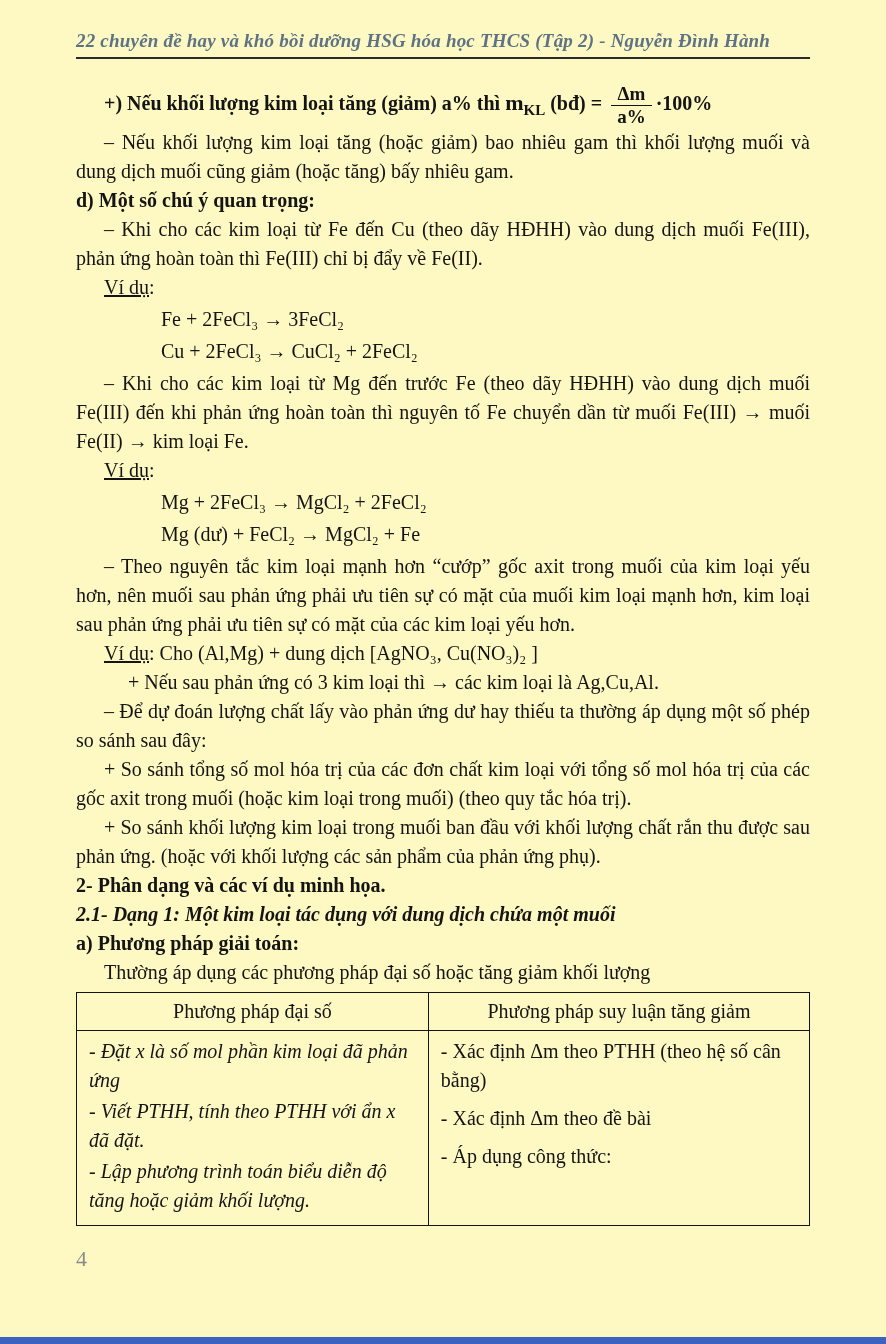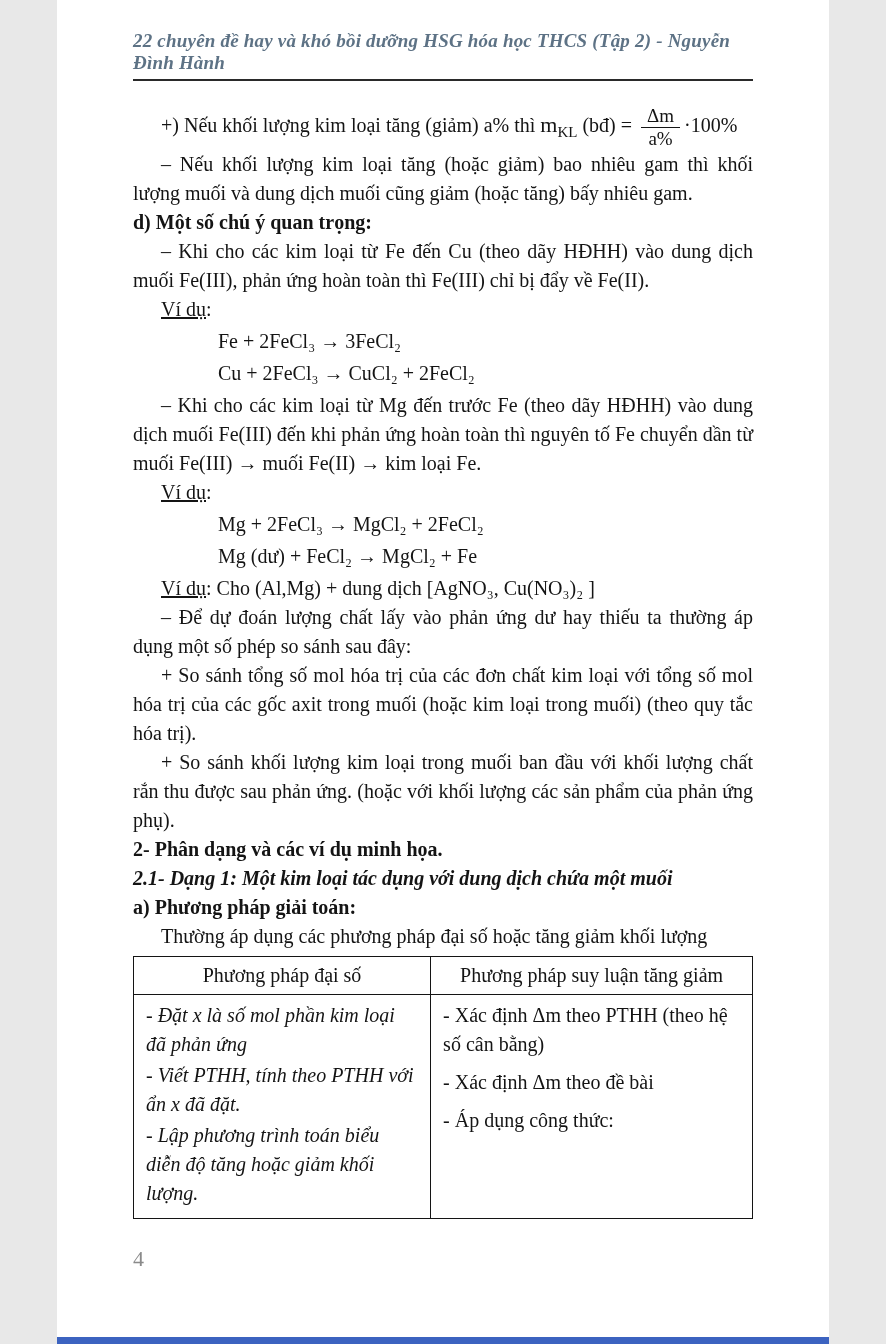--- a/index.html
+++ b/index.html
@@ -2,24 +2,24 @@
 <html lang="vi"><head>
 <meta charset="utf-8">
 <style>
   html, body {
     margin: 0;
     padding: 0;
     background: #e8e8e8;
   }
   .page {
     position: relative;
-    width: 772px;
+    width: 886px;
     height: 1344px;
     margin: 0 auto;
-    background: #ffffff;
+    background: #fef9c3;
     font-family: "Liberation Serif", "DejaVu Serif", serif;
     color: #141414;
     overflow: hidden;
   }
   
   .page-header {
     margin: 30px 76px 0 76px;
     padding-bottom: 5px;
     border-bottom: 2px solid #2a2a2a;
   }
@@ -42,21 +42,21 @@
   .indent2 { text-indent: 52px; }
   .bold { font-weight: bold; }
   .bolditalic { font-weight: bold; font-style: italic; }
   .u { text-decoration: underline; }
   .equation {
     margin: 3px 0 3px 85px;
     text-align: left;
     text-indent: 0;
   }
   
-  .formula-line { text-indent: 28px; }
+  .formula-line { text-indent: 28px; font-weight: bold; }
   .formula {
     white-space: nowrap;
   }
   .formula .mvar { font-size: 22px; }
   .formula sub { font-size: 15px; }
   .frac {
     display: inline-block;
     vertical-align: middle;
     text-align: center;
     margin: 0 4px;
@@ -138,23 +138,25 @@
     <p class="para equation">Fe + 2FeCl₃ → 3FeCl₂</p>
     <p class="para equation">Cu + 2FeCl₃ → CuCl₂ + 2FeCl₂</p>
 
     <p class="para indent">– Khi cho các kim loại từ Mg đến trước Fe (theo dãy HĐHH) vào dung dịch muối Fe(III) đến khi phản ứng hoàn toàn thì nguyên tố Fe chuyển dần từ muối Fe(III) → muối Fe(II) → kim loại Fe.</p>
 
     <p class="para indent"><span class="u">Ví dụ</span><span>:</span></p>
 
     <p class="para equation">Mg + 2FeCl₃ → MgCl₂ + 2FeCl₂</p>
     <p class="para equation">Mg (dư)  + FeCl₂ → MgCl₂ + Fe</p>
 
+    <p class="para indent">– Theo nguyên tắc kim loại mạnh hơn “cướp” gốc axit trong muối của kim loại yếu hơn, nên muối sau phản ứng phải ưu tiên sự có mặt của muối kim loại mạnh hơn, kim loại sau phản ứng phải ưu tiên sự có mặt của các kim loại yếu hơn.</p>
 
     <p class="para indent"><span class="u">Ví dụ</span><span>:  Cho (Al,Mg)  +  dung dịch [AgNO₃, Cu(NO₃)₂ ]</span></p>
 
+    <p class="para indent2">+ Nếu sau phản ứng có 3 kim loại thì → các kim loại là Ag,Cu,Al.</p>
 
     <p class="para indent">– Để dự đoán lượng chất lấy vào phản ứng dư hay thiếu ta thường áp dụng một số phép so sánh sau đây:</p>
     <p class="para indent">+ So sánh tổng số mol hóa trị của các đơn chất kim loại với tổng số mol hóa trị của các gốc axit trong muối (hoặc kim loại trong muối) (theo quy tắc hóa trị).</p>
     <p class="para indent">+ So sánh khối lượng kim loại trong muối ban đầu với khối lượng chất rắn thu được sau phản ứng. (hoặc với khối lượng các sản phẩm của phản ứng phụ).</p>
 
     <p class="para bold">2- Phân dạng và các ví dụ minh họa.</p>
     <p class="para bolditalic">2.1- Dạng 1: Một kim loại tác dụng với dung dịch chứa một muối</p>
     <p class="para bold">a) Phương pháp giải toán:</p>
     <p class="para indent">Thường áp dụng các phương pháp đại số hoặc tăng giảm khối lượng</p>
 

